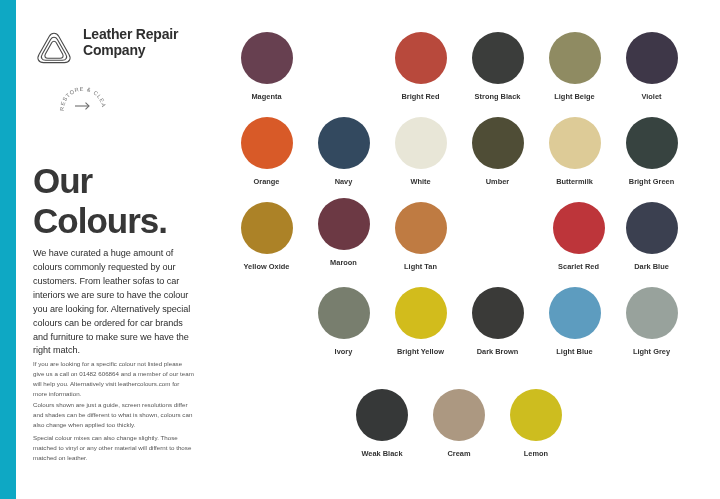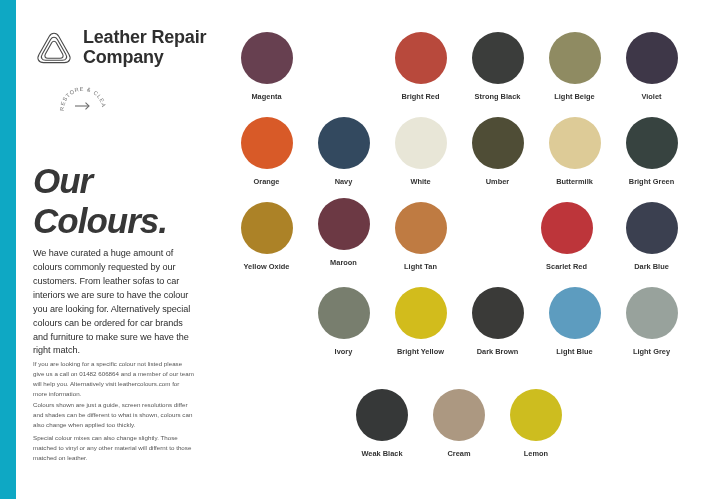--- a/index.html
+++ b/index.html
@@ -47,21 +47,21 @@
     left: 0;
     top: 3px;
     width: 42px;
     height: 42px;
   }
   #logo-text {
     position: absolute;
     left: 50px;
     top: 1px;
     width: 135px;
-    font-size: 18px;
+    font-size: 14px;
     font-weight: bold;
     line-height: 1.12;
     color: #2f2f2f;
     letter-spacing: -0.2px;
   }
   #logo-text .ln { display: block; }
   
   #badge {
     position: absolute;
     left: 26px;
@@ -73,21 +73,20 @@
   #headline {
     position: absolute;
     left: 0;
     top: 138px;
     width: 185px;
     font-size: 35px;
     font-weight: bold;
     line-height: 1.12;
     letter-spacing: -1.0px;
     color: #373737;
-    font-style: italic;
   }
   #headline .ln { display: block; }
   
   #intro {
     position: absolute;
     left: 0;
     top: 238px;
     width: 160px;
     font-size: 9.1px;
     font-weight: normal;
@@ -239,21 +238,21 @@
         <div class="swatch-label">Yellow Oxide</div>
       </div>
       <div class="swatch-cell" style="left: 77px; top: 198px;">
         <div class="swatch-dot" style="background: rgb(108, 57, 68);"></div>
         <div class="swatch-label">Maroon</div>
       </div>
       <div class="swatch-cell" style="left: 154px; top: 202px;">
         <div class="swatch-dot" style="background: rgb(191, 123, 66);"></div>
         <div class="swatch-label">Light Tan</div>
       </div>
-      <div class="swatch-cell" style="left: 300px; top: 202px;">
+      <div class="swatch-cell" style="left: 312px; top: 202px;">
         <div class="swatch-dot" style="background: rgb(189, 53, 58);"></div>
         <div class="swatch-label">Scarlet Red</div>
       </div>
       <div class="swatch-cell" style="left: 385px; top: 202px;">
         <div class="swatch-dot" style="background: rgb(59, 64, 80);"></div>
         <div class="swatch-label">Dark Blue</div>
       </div>
       <div class="swatch-cell" style="left: 77px; top: 287px;">
         <div class="swatch-dot" style="background: rgb(120, 126, 110);"></div>
         <div class="swatch-label">Ivory</div>

